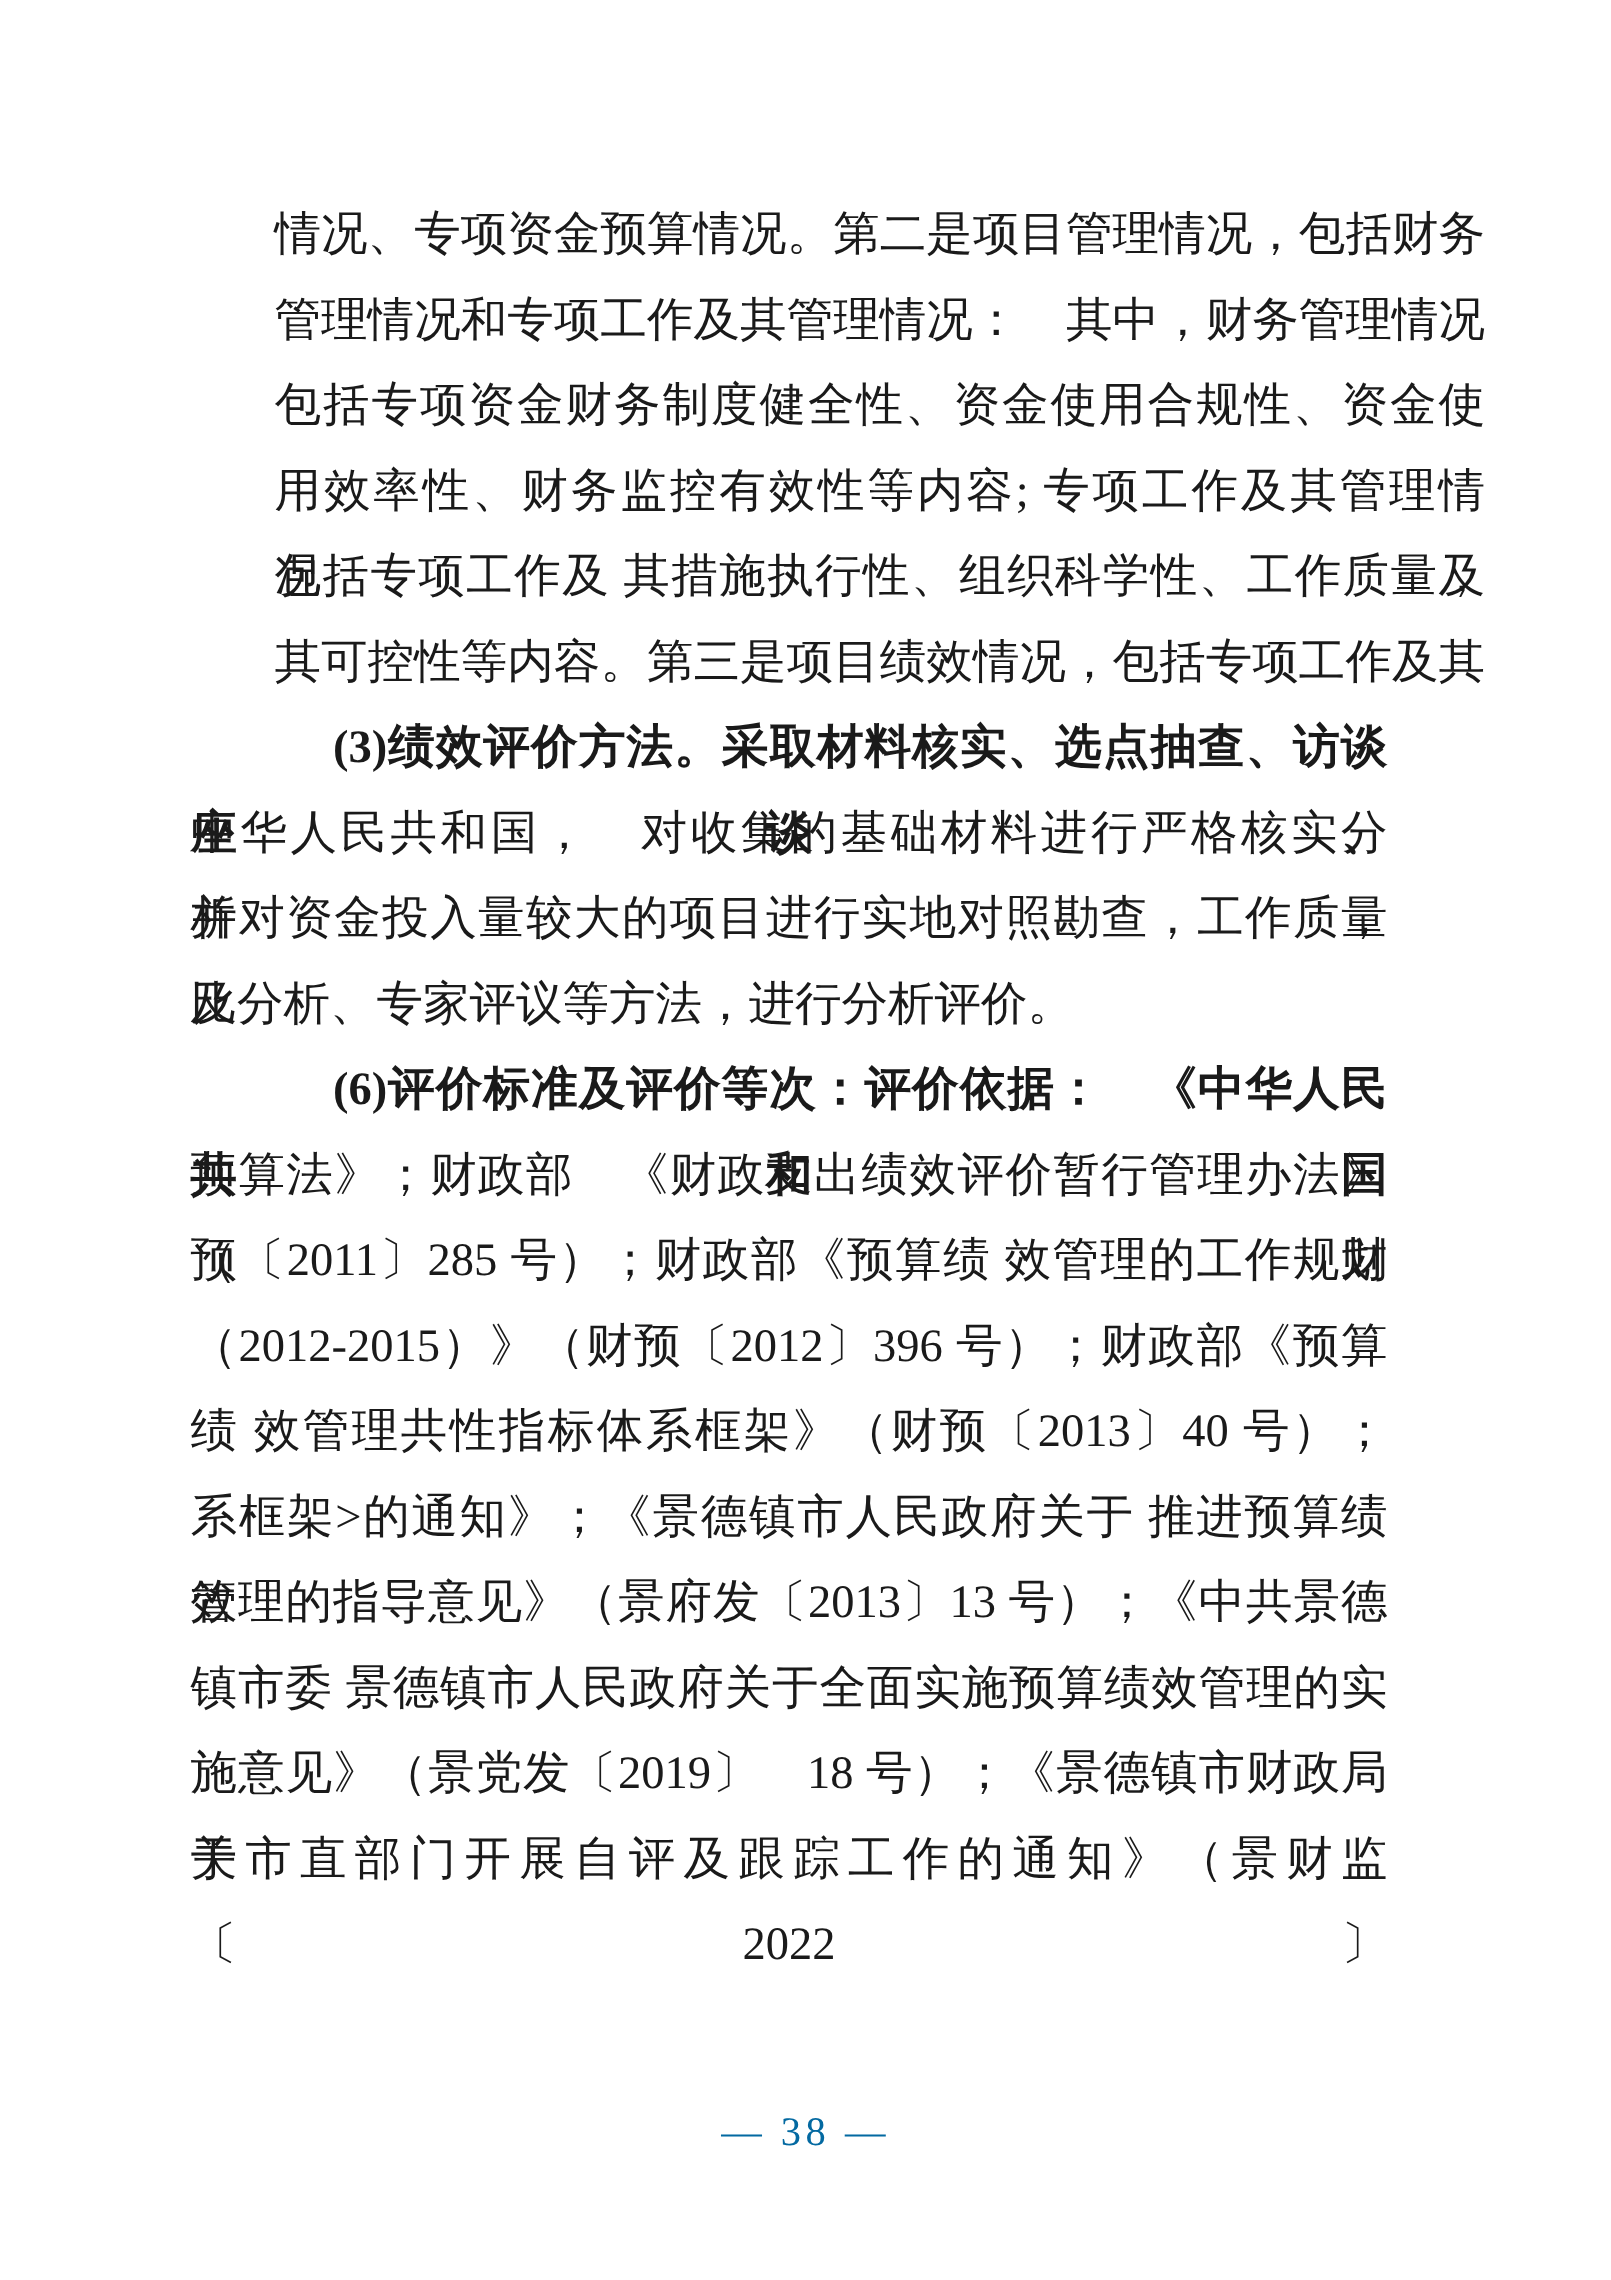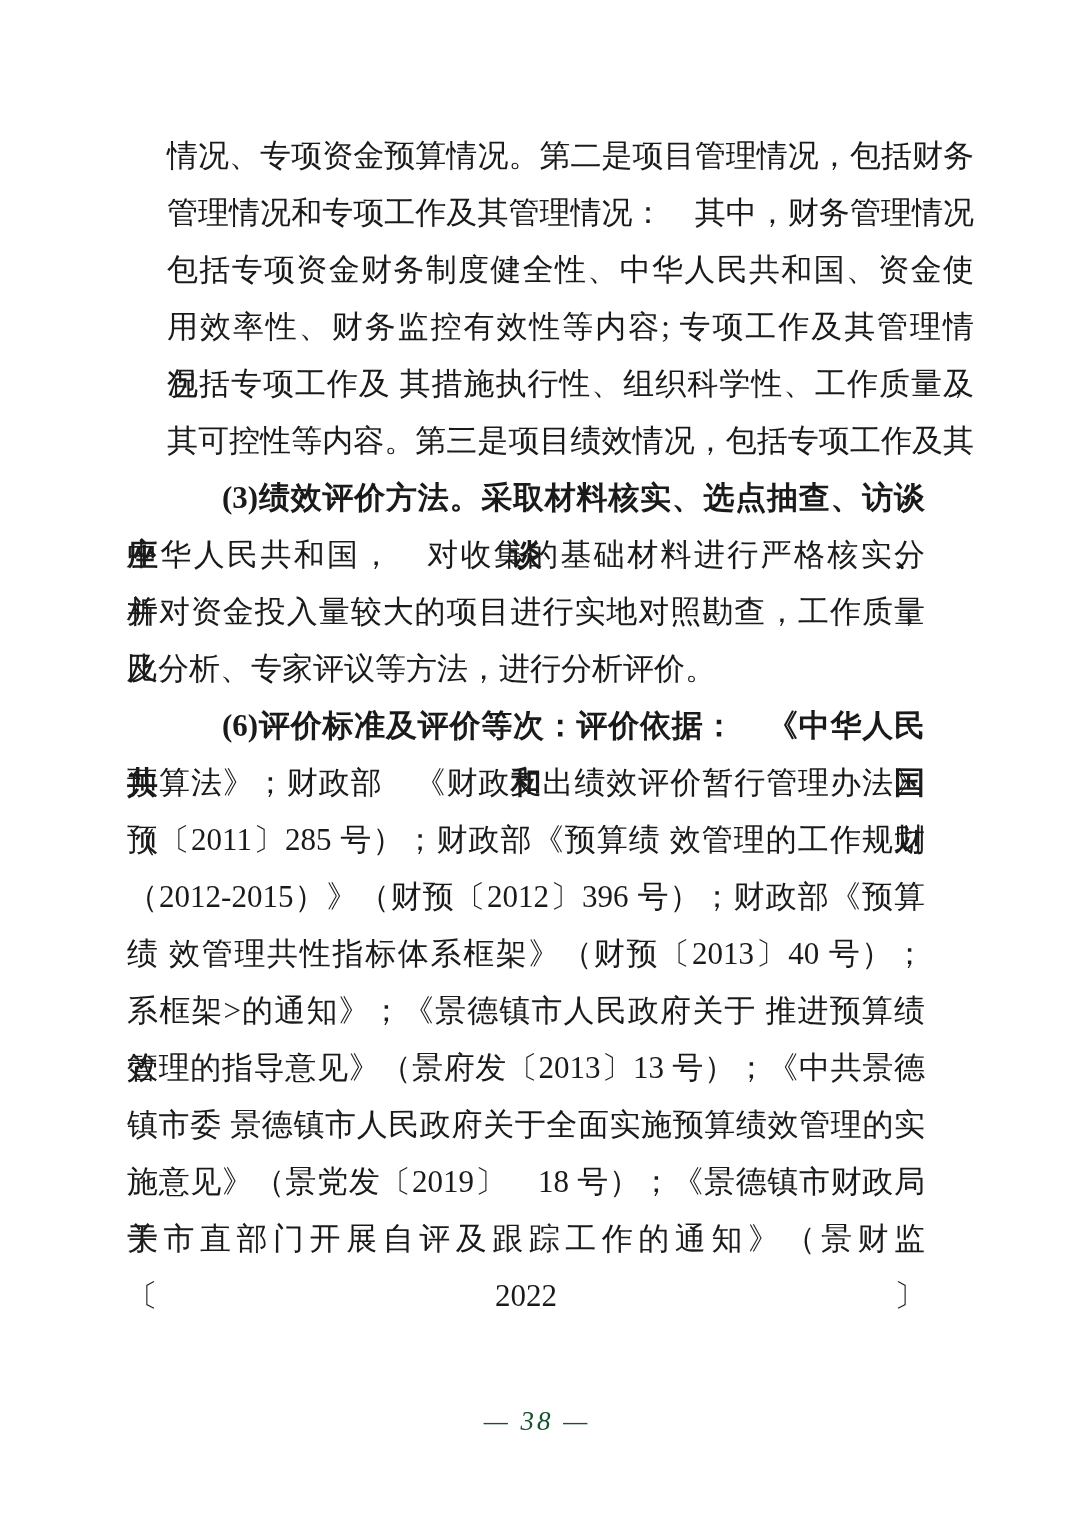--- a/index.html
+++ b/index.html
@@ -13,21 +13,21 @@
     color: #1a1a1a;
   }
   .doc-body {
     position: absolute;
     left: 127px;
     top: 127px;
     width: 798px;
   }
   
   .paragraph:nth-child(1) {
-    margin-left: 40px;
+    margin-left: 56px;
     width: 807px;
   }
   .line {
     font-size: 31px;
     line-height: 57px;
     height: 57px;
     text-align: justify;
     white-space: normal;
   }
   .line.flush {
@@ -40,32 +40,31 @@
   .page-footer {
     position: absolute;
     top: 1406px;
     left: 0;
     width: 100%;
     text-align: center;
   }
   .page-number {
     font-size: 27px;
     letter-spacing: 3px;
-    color: #14532d;
-    font-style: italic;
+    color: #0369a1;
   }
 </style>
 </head>
 <body>
 
 <div class="doc-body">
     <div class="paragraph">
       <div class="line flush">情况、专项资金预算情况。第二是项目管理情况，包括财务</div>
       <div class="line flush">管理情况和专项工作及其管理情况：　其中，财务管理情况</div>
-      <div class="line flush">包括专项资金财务制度健全性、中华人民共和国、资金使</div>
+      <div class="line flush">包括专项资金财务制度健全性、资金使用合规性、资金使</div>
       <div class="line flush">用效率性、财务监控有效性等内容; 专项工作及其管理情况，</div>
       <div class="line flush">包括专项工作及 其措施执行性、组织科学性、工作质量及</div>
       <div class="line flush">其可控性等内容。第三是项目绩效情况，包括专项工作及其</div>
     </div>
     <div class="paragraph">
       <div class="line flush indent">(3)绩效评价方法。采取材料核实、选点抽查、访谈座谈、</div>
       <div class="line flush">中华人民共和国，　对收集的基础材料进行严格核实分析，</div>
       <div class="line flush">并对资金投入量较大的项目进行实地对照勘查，工作质量及</div>
       <div class="line">比分析、专家评议等方法，进行分析评价。</div>
     </div>

